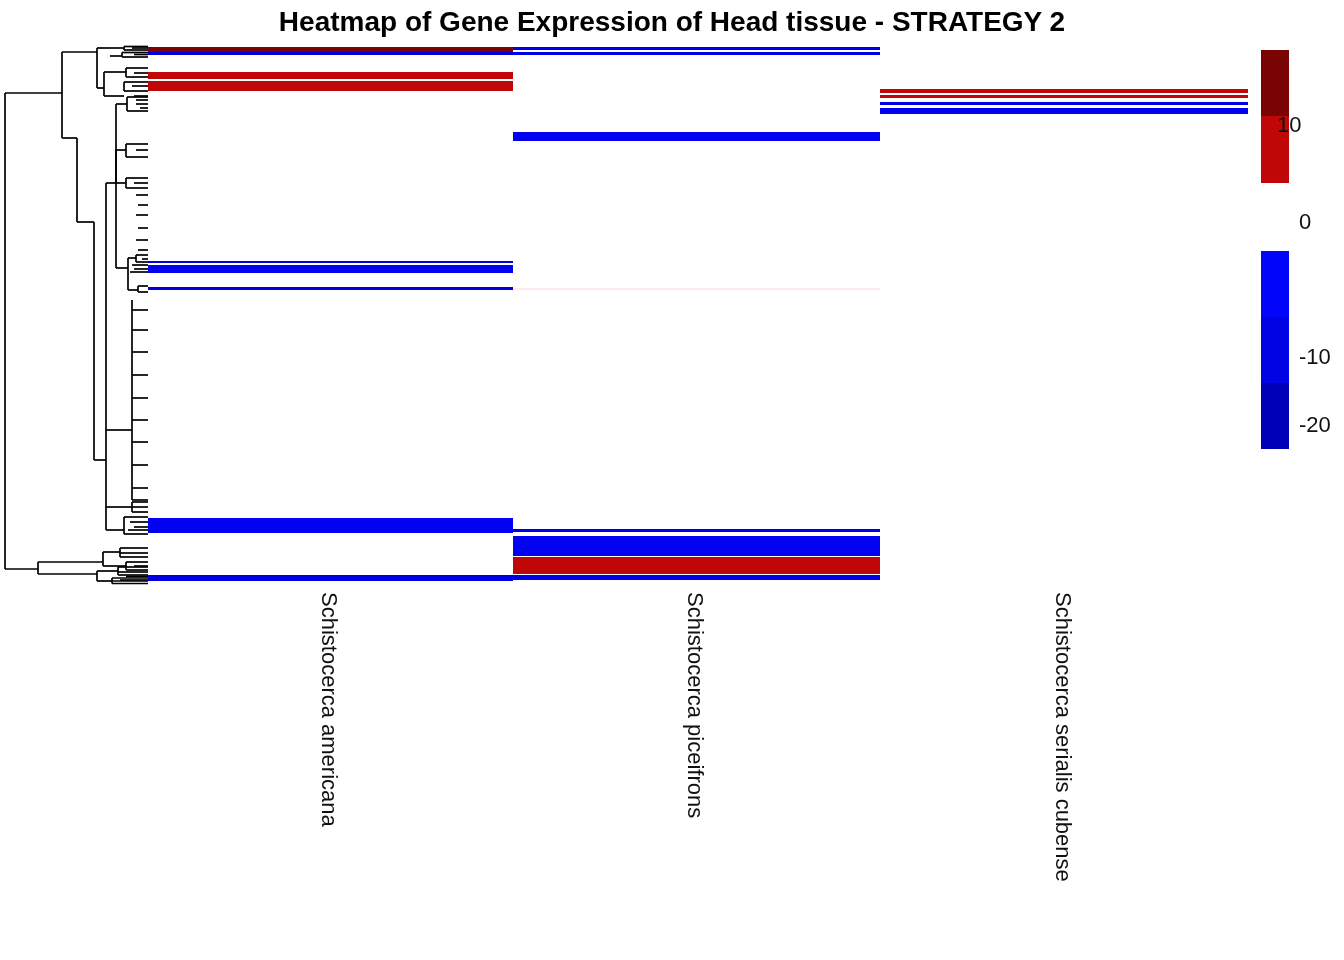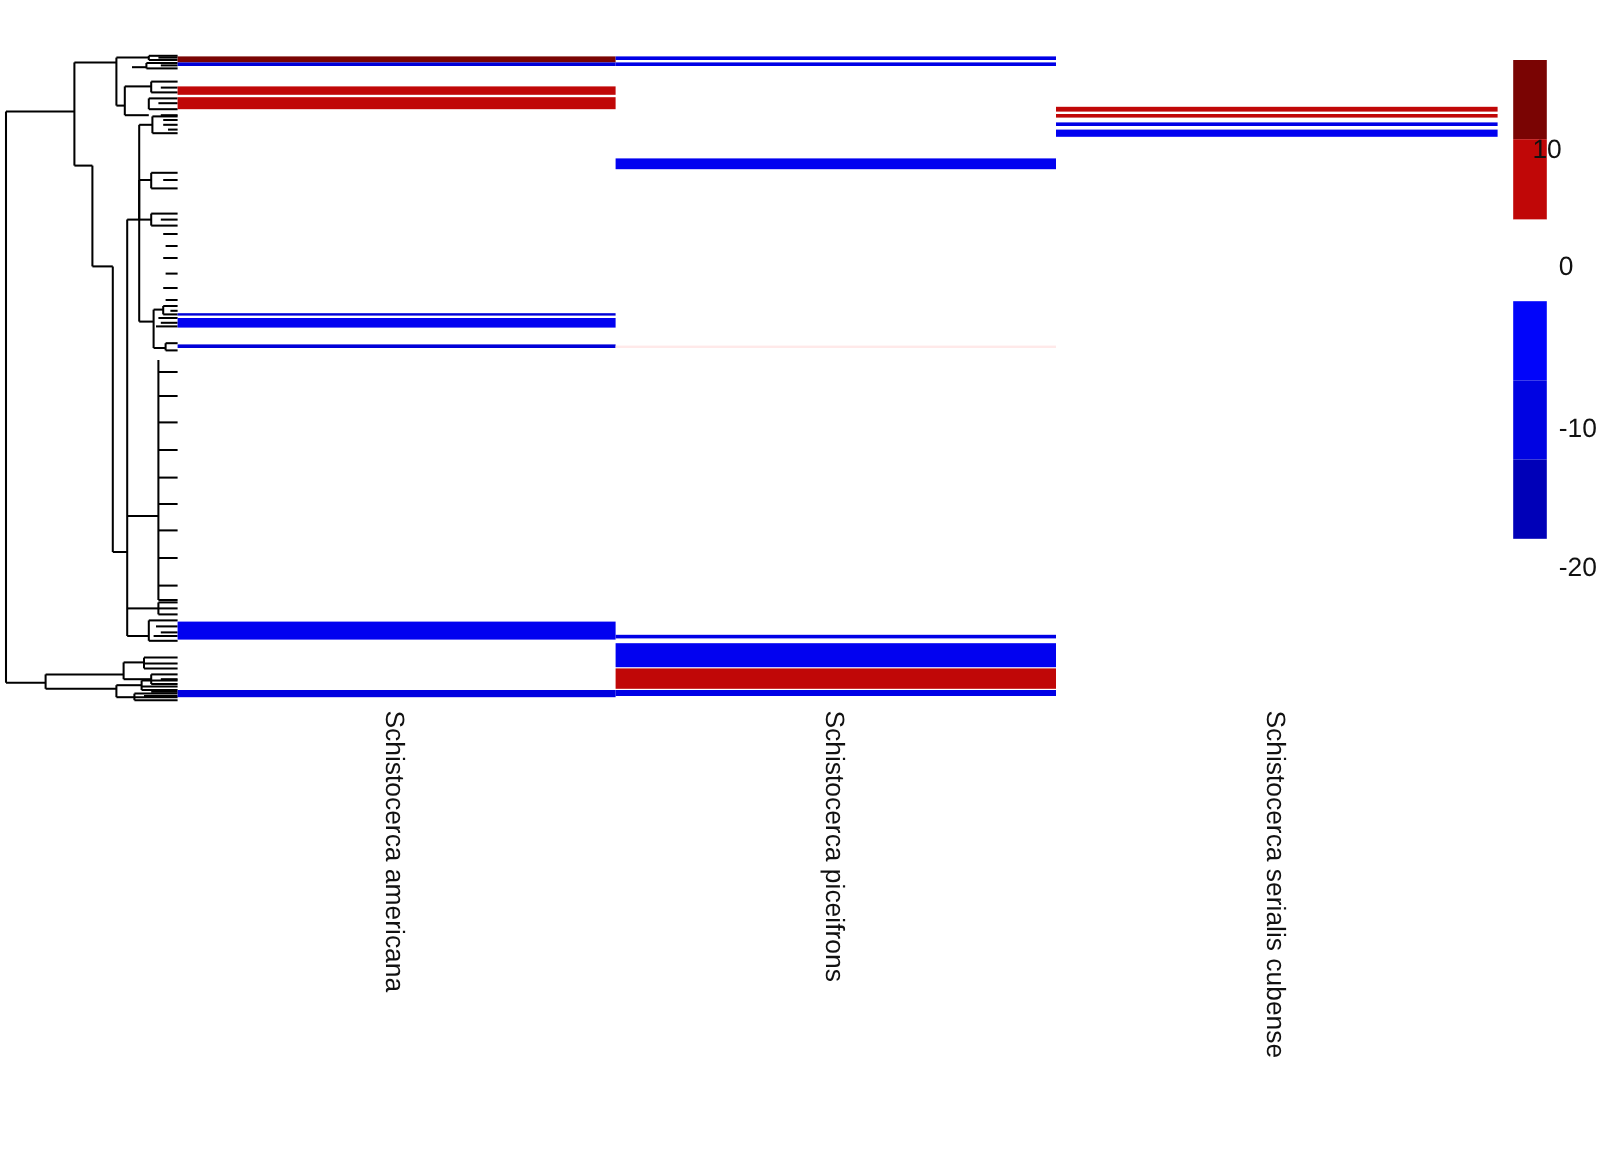--- a/index.html
+++ b/index.html
@@ -19,20 +19,21 @@
   }
   .legend-seg{position:absolute;}
   .legend-tick{
     position:absolute;font-size:22px;color:#111;line-height:26px;
   }
 </style>
 </head>
 <body>
 
 <div id="canvas">
+  <div class="chart-title">Heatmap of Gene Expression of Head tissue - STRATEGY 2</div>
 
   <svg id="dendro" width="160" height="960">
       <line x1="5" y1="93" x2="5" y2="569" stroke="#000000" stroke-width="1.7"></line>
       <line x1="5" y1="93" x2="62" y2="93" stroke="#000000" stroke-width="1.7"></line>
       <line x1="5" y1="569" x2="38" y2="569" stroke="#000000" stroke-width="1.7"></line>
       <line x1="62" y1="52" x2="62" y2="138" stroke="#000000" stroke-width="1.7"></line>
       <line x1="62" y1="52" x2="97" y2="52" stroke="#000000" stroke-width="1.7"></line>
       <line x1="62" y1="138" x2="77" y2="138" stroke="#000000" stroke-width="1.7"></line>
       <line x1="97" y1="48" x2="97" y2="88" stroke="#000000" stroke-width="1.7"></line>
       <line x1="97" y1="48" x2="124" y2="48" stroke="#000000" stroke-width="1.7"></line>
@@ -187,15 +188,15 @@
   <div id="legend">
       <div class="legend-seg" style="left: 1261px; top: 50px; width: 28px; height: 66px; background: rgb(122, 4, 3);"></div>
       <div class="legend-seg" style="left: 1261px; top: 116px; width: 28px; height: 67px; background: rgb(192, 7, 7);"></div>
       <div class="legend-seg" style="left: 1261px; top: 183px; width: 28px; height: 68px; background: rgb(255, 255, 255);"></div>
       <div class="legend-seg" style="left: 1261px; top: 251px; width: 28px; height: 66px; background: rgb(1, 5, 250);"></div>
       <div class="legend-seg" style="left: 1261px; top: 317px; width: 28px; height: 66px; background: rgb(0, 3, 226);"></div>
       <div class="legend-seg" style="left: 1261px; top: 383px; width: 28px; height: 66px; background: rgb(0, 0, 184);"></div>
       <div class="legend-tick" style="left: 1277px; top: 112px;">10</div>
       <div class="legend-tick" style="left: 1299px; top: 209px;">0</div>
       <div class="legend-tick" style="left: 1299px; top: 312px; margin-top: 32px;">-10</div>
-      <div class="legend-tick" style="left: 1299px; top: 412px; margin-top: 48px;">-20</div>
+      <div class="legend-tick" style="left: 1299px; top: 412px;">-20</div>
     </div>
 </div>
 
 </body></html>

